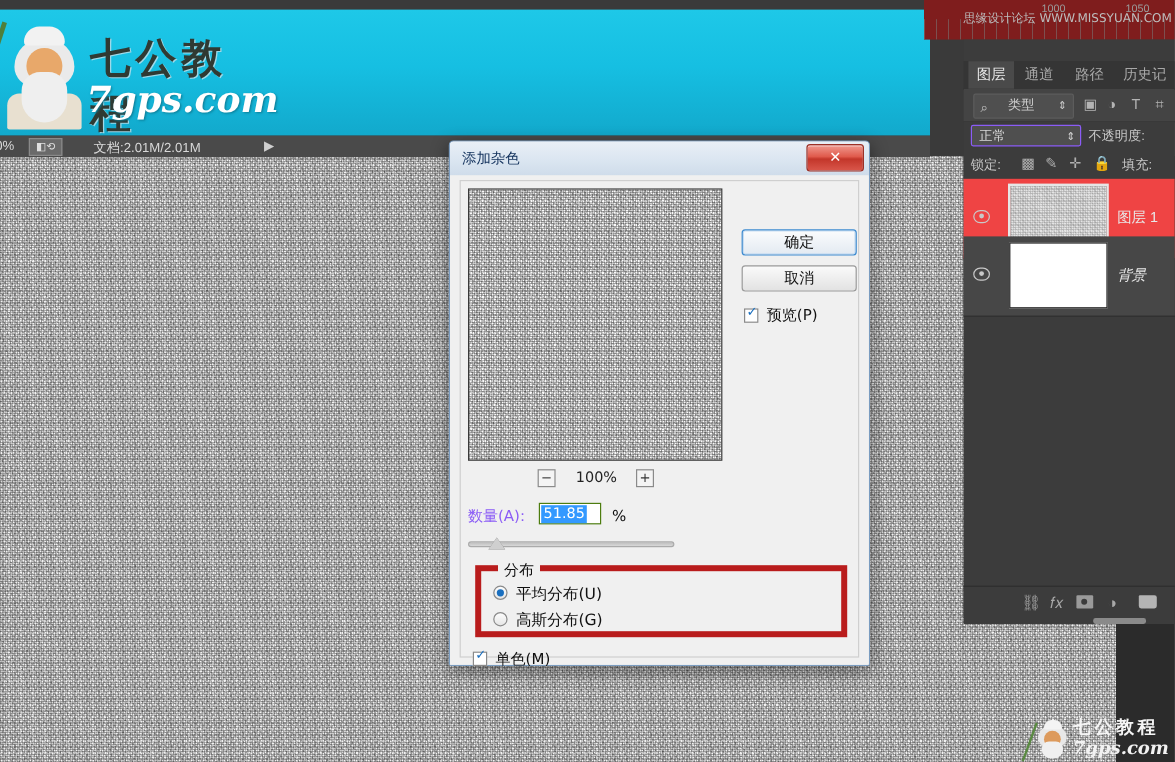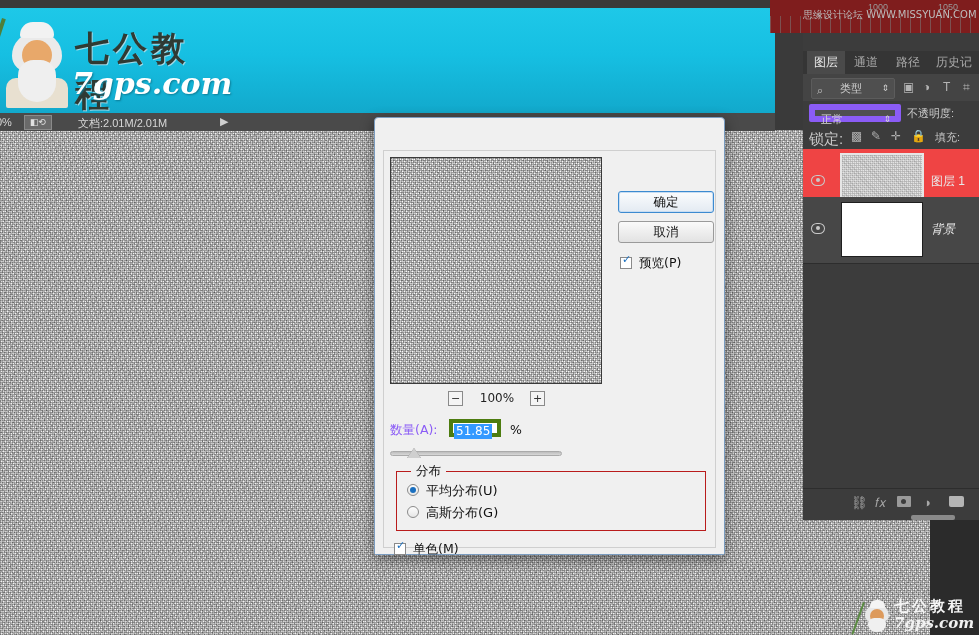--- a/index.html
+++ b/index.html
@@ -111,29 +111,29 @@
   #filter-search-icon{position:absolute;left:5px;top:2px;font-size:11px;color:#c0c0c0;}
   #filter-select-label{position:absolute;left:28px;top:0;}
   #filter-select-arrow{position:absolute;right:5px;top:0;font-size:9px;}
   .filter-ico{position:absolute;top:6px;font-size:12px;color:#b4b4b4;}
   #fi1{left:100px;} #fi2{left:120px;} #fi3{left:140px;} #fi4{left:160px;}
   #panel-blend{
     position:absolute;left:0;top:68px;width:176px;height:24px;background:#3c3c3c;
   }
   #blend-select{
     position:absolute;left:6px;top:3px;width:92px;height:18px;background:#4f4f4f;
-    border:6px solid #8b5cf6;border-radius:2px;color:#d8d8d8;font-size:11px;line-height:18px;
+    border:1px solid #8b5cf6;border-radius:2px;color:#d8d8d8;font-size:11px;line-height:18px;
     padding-left:6px;box-sizing:border-box;
   }
   #blend-arrow{position:absolute;right:4px;top:0;font-size:9px;}
   #opacity-label{position:absolute;left:104px;top:5px;font-size:11px;color:#c8c8c8;white-space:nowrap;}
   #panel-lock{
     position:absolute;left:0;top:92px;width:176px;height:24px;background:#3c3c3c;
   }
-  #lock-label{position:absolute;left:6px;top:5px;font-size:15px;color:#c8c8c8;}
+  #lock-label{position:absolute;left:6px;top:5px;font-size:11px;color:#c8c8c8;}
   .lock-ico{position:absolute;top:4px;font-size:12px;color:#b0b0b0;}
   #lk1{left:48px;} #lk2{left:68px;} #lk3{left:88px;} #lk4{left:108px;}
   #fill-label{position:absolute;left:132px;top:5px;font-size:11px;color:#c8c8c8;white-space:nowrap;}
   .layer-row{
     position:absolute;left:0;width:176px;height:66px;border-bottom:1px solid #2d2d2d;
   }
   #layer-row-0{top:116px;background:#ef4444;text-align:center;}
   #layer-row-1{top:164px;background:#474747;padding-left:36px;}
   .layer-eye{
     position:absolute;left:8px;top:26px;width:14px;height:12px;
@@ -212,42 +212,42 @@
     position:absolute;top:0;width:15px;height:15px;border:1px solid #8a8a8a;background:#f4f4f4;
     font-size:11px;line-height:13px;text-align:center;color:#333;box-sizing:border-box;
   }
   #zoom-minus{left:58px;}
   #zoom-plus{left:140px;}
   #zoom-value{position:absolute;left:82px;top:0;width:50px;text-align:center;font-size:12px;color:#222;}
   #amount-row{position:absolute;left:6px;top:268px;width:320px;height:22px;}
   #amount-label{position:absolute;left:0;top:3px;font-size:12.5px;color:#8b5cf6;}
   #amount-input{
     position:absolute;left:59px;top:0;width:52px;height:18px;background:#fff;
-    border:4px solid #4d7c0f;box-sizing:border-box;
+    border:1px solid #4d7c0f;box-sizing:border-box;
   }
   #amount-value{
     position:absolute;left:1px;top:1px;padding:0 2px;background:#3399ff;color:#fff;
     font-size:12px;line-height:15px;
   }
   #amount-pct{position:absolute;left:120px;top:3px;font-size:12.5px;color:#111;}
   #slider{
     position:absolute;left:6px;top:297px;width:172px;height:10px;
   }
   #slider-track{
     position:absolute;left:0;top:3px;width:172px;height:5px;border-radius:3px;
     background:linear-gradient(180deg,#bdbdbd,#d8d8d8);border:1px solid #aaa;box-sizing:border-box;
   }
   #slider-thumb{
     position:absolute;left:17px;top:0;width:0;height:0;
     border-left:7px solid transparent;border-right:7px solid transparent;border-bottom:10px solid #cfcfcf;
     filter:drop-shadow(0 0 0.5px #777);
   }
   #group-dist{
     position:absolute;left:12px;top:320px;width:310px;height:60px;
-    border:1px solid #b91c1c;box-sizing:border-box;
+    border:5px solid #b91c1c;box-sizing:border-box;
   }
   #group-dist-legend{
     position:absolute;left:14px;top:-9px;background:#f0f0f0;padding:0 5px;font-size:12.5px;color:#111;
   }
   .radio-row{position:absolute;left:10px;height:18px;}
   #radio-row-0{top:10px;}
   #radio-row-1{top:32px;}
   .radio-circle{
     position:absolute;left:0;top:2px;width:12px;height:12px;border-radius:50%;
     border:1px solid #8a8a8a;background:linear-gradient(180deg,#fdfdfd,#e6e6e6);box-sizing:border-box;
@@ -389,20 +389,24 @@
     <span class="pb-ico" id="pb2">𝑓𝑥</span>
     <span id="pb3-sq"></span>
     <span id="pb3-dot"></span>
     <span class="pb-ico" id="pb4">◑</span>
     <span id="pb5-folder"></span>
   </div>
   <div id="panel-scroll"></div>
 </div>
 
 <div id="dialog">
+  <div id="dialog-titlebar">
+    <div id="dialog-title">添加杂色</div>
+    <div id="dialog-close">✕</div>
+  </div>
 
   <div id="dialog-body">
     <div id="dlg-inner">
 
       <div id="preview-box"></div>
 
       <div id="zoom-row">
         <div class="zoom-btn" id="zoom-minus">−</div>
         <div id="zoom-value">100%</div>
         <div class="zoom-btn" id="zoom-plus">+</div>

